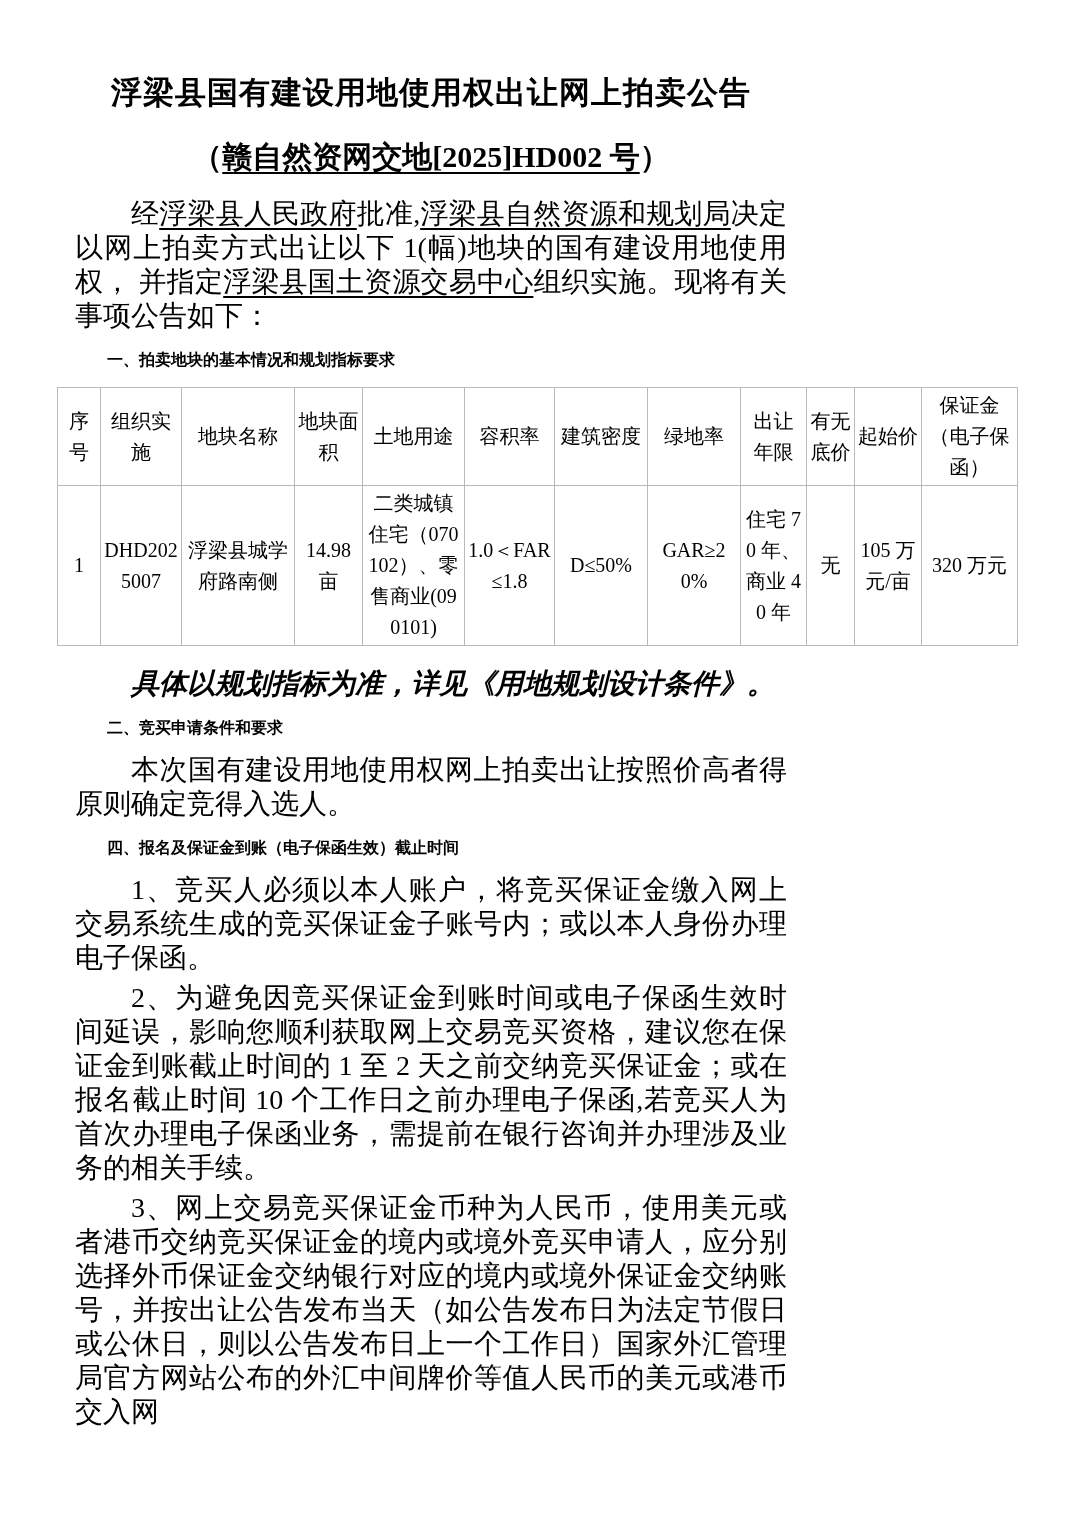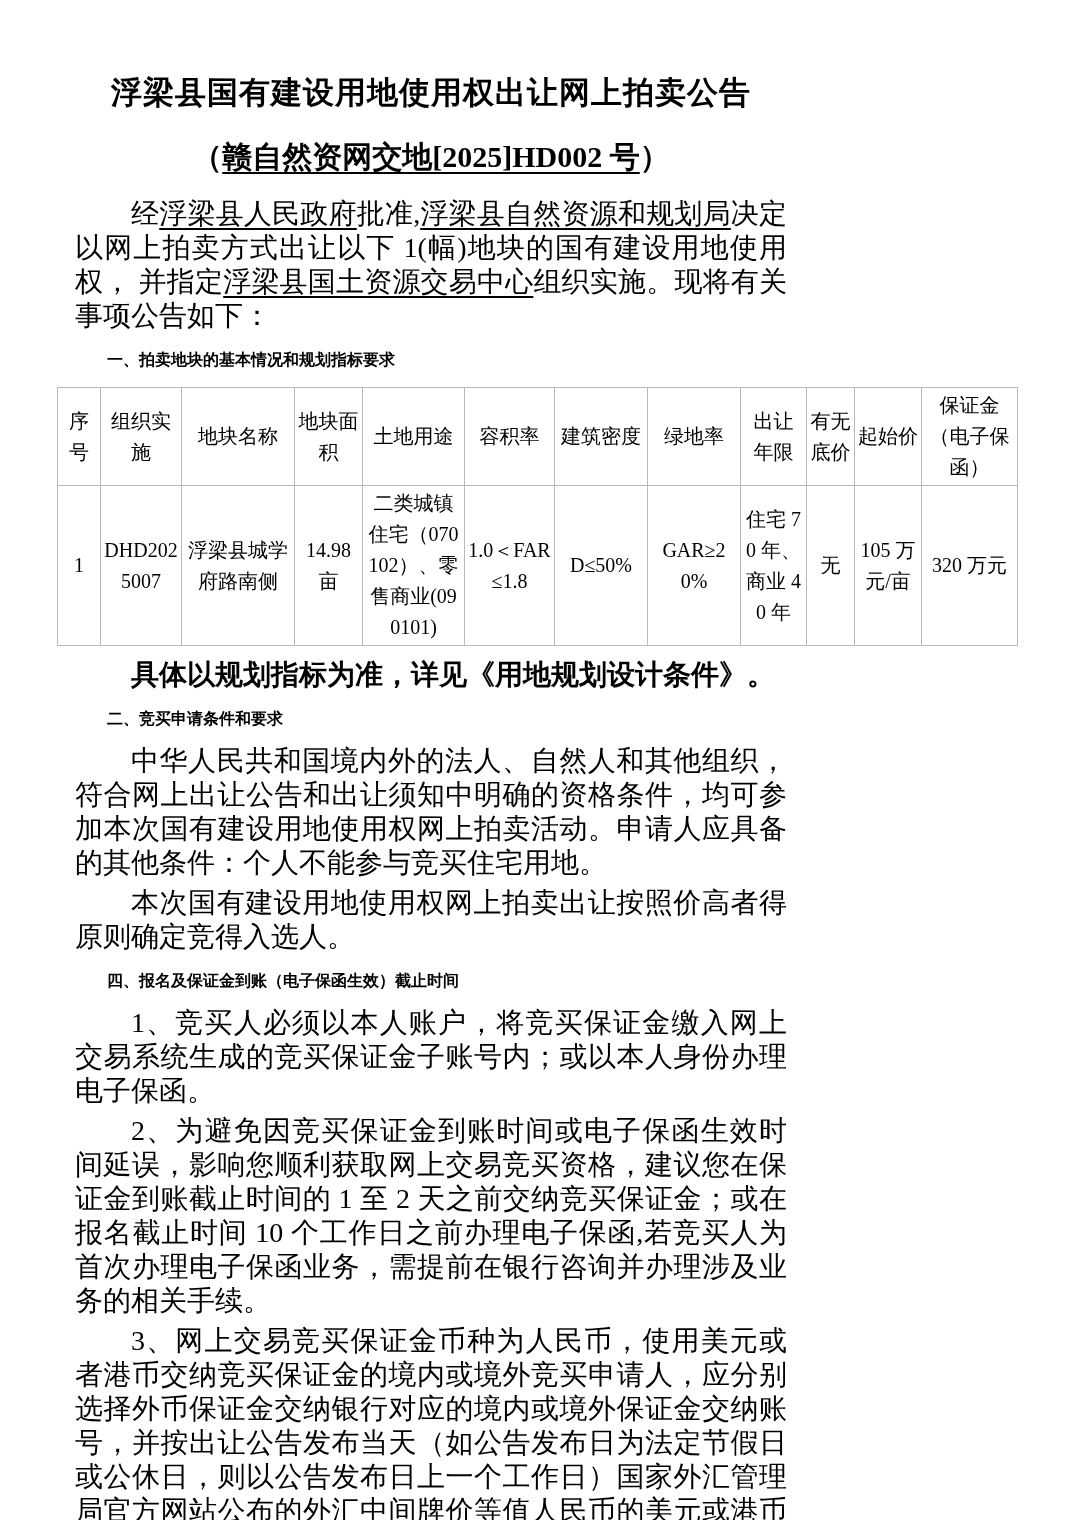--- a/index.html
+++ b/index.html
@@ -67,21 +67,21 @@
     font-weight: normal;
     text-align: center;
     vertical-align: middle;
     line-height: 31px;
     padding: 2px 3px;
     word-break: break-all;
     box-sizing: border-box;
   }
   .land-table thead tr { height: 88px; }
   .land-table tbody tr { height: 158px; }
-  .after-table { margin-top: 12px; }
+  .after-table { margin-top: 21px; font-style: italic; }
 </style>
 </head>
 <body>
 
 <div class="page">
 
   <h1 class="doc-title">浮梁县国有建设用地使用权出让网上拍卖公告</h1>
 
   <div class="doc-subtitle"><span>（</span><span class="u">赣自然资网交地[2025]HD002 号</span><span>）</span></div>
 
@@ -134,21 +134,20 @@
         <td>无</td>
         <td>105 万元/亩</td>
         <td>320 万元</td>
       </tr>
     </tbody>
   </table>
 
   <p class="para bold after-table">具体以规划指标为准，详见《用地规划设计条件》。</p>
 
   <h2 class="heading">二、竞买申请条件和要求</h2>
-  <p class="para">中华人民共和国境内外的法人、自然人和其他组织，符合网上出让公告和出让须知中明确的资格条件，均可参加本次国有建设用地使用权网上拍卖活动。申请人应具备的其他条件：个人不能参与竞买住宅用地。</p>
 
   <p class="para">本次国有建设用地使用权网上拍卖出让按照价高者得原则确定竞得入选人。</p>
 
   <h2 class="heading">四、报名及保证金到账（电子保函生效）截止时间</h2>
 
   <p class="para">1、竞买人必须以本人账户，将竞买保证金缴入网上交易系统生成的竞买保证金子账号内；或以本人身份办理电子保函。</p>
   <p class="para">2、为避免因竞买保证金到账时间或电子保函生效时间延误，影响您顺利获取网上交易竞买资格，建议您在保证金到账截止时间的 1 至 2 天之前交纳竞买保证金；或在报名截止时间 10 个工作日之前办理电子保函,若竞买人为首次办理电子保函业务，需提前在银行咨询并办理涉及业务的相关手续。</p>
   <p class="para">3、网上交易竞买保证金币种为人民币，使用美元或者港币交纳竞买保证金的境内或境外竞买申请人，应分别选择外币保证金交纳银行对应的境内或境外保证金交纳账号，并按出让公告发布当天（如公告发布日为法定节假日或公休日，则以公告发布日上一个工作日）国家外汇管理局官方网站公布的外汇中间牌价等值人民币的美元或港币交入网</p>
 
 </div>

